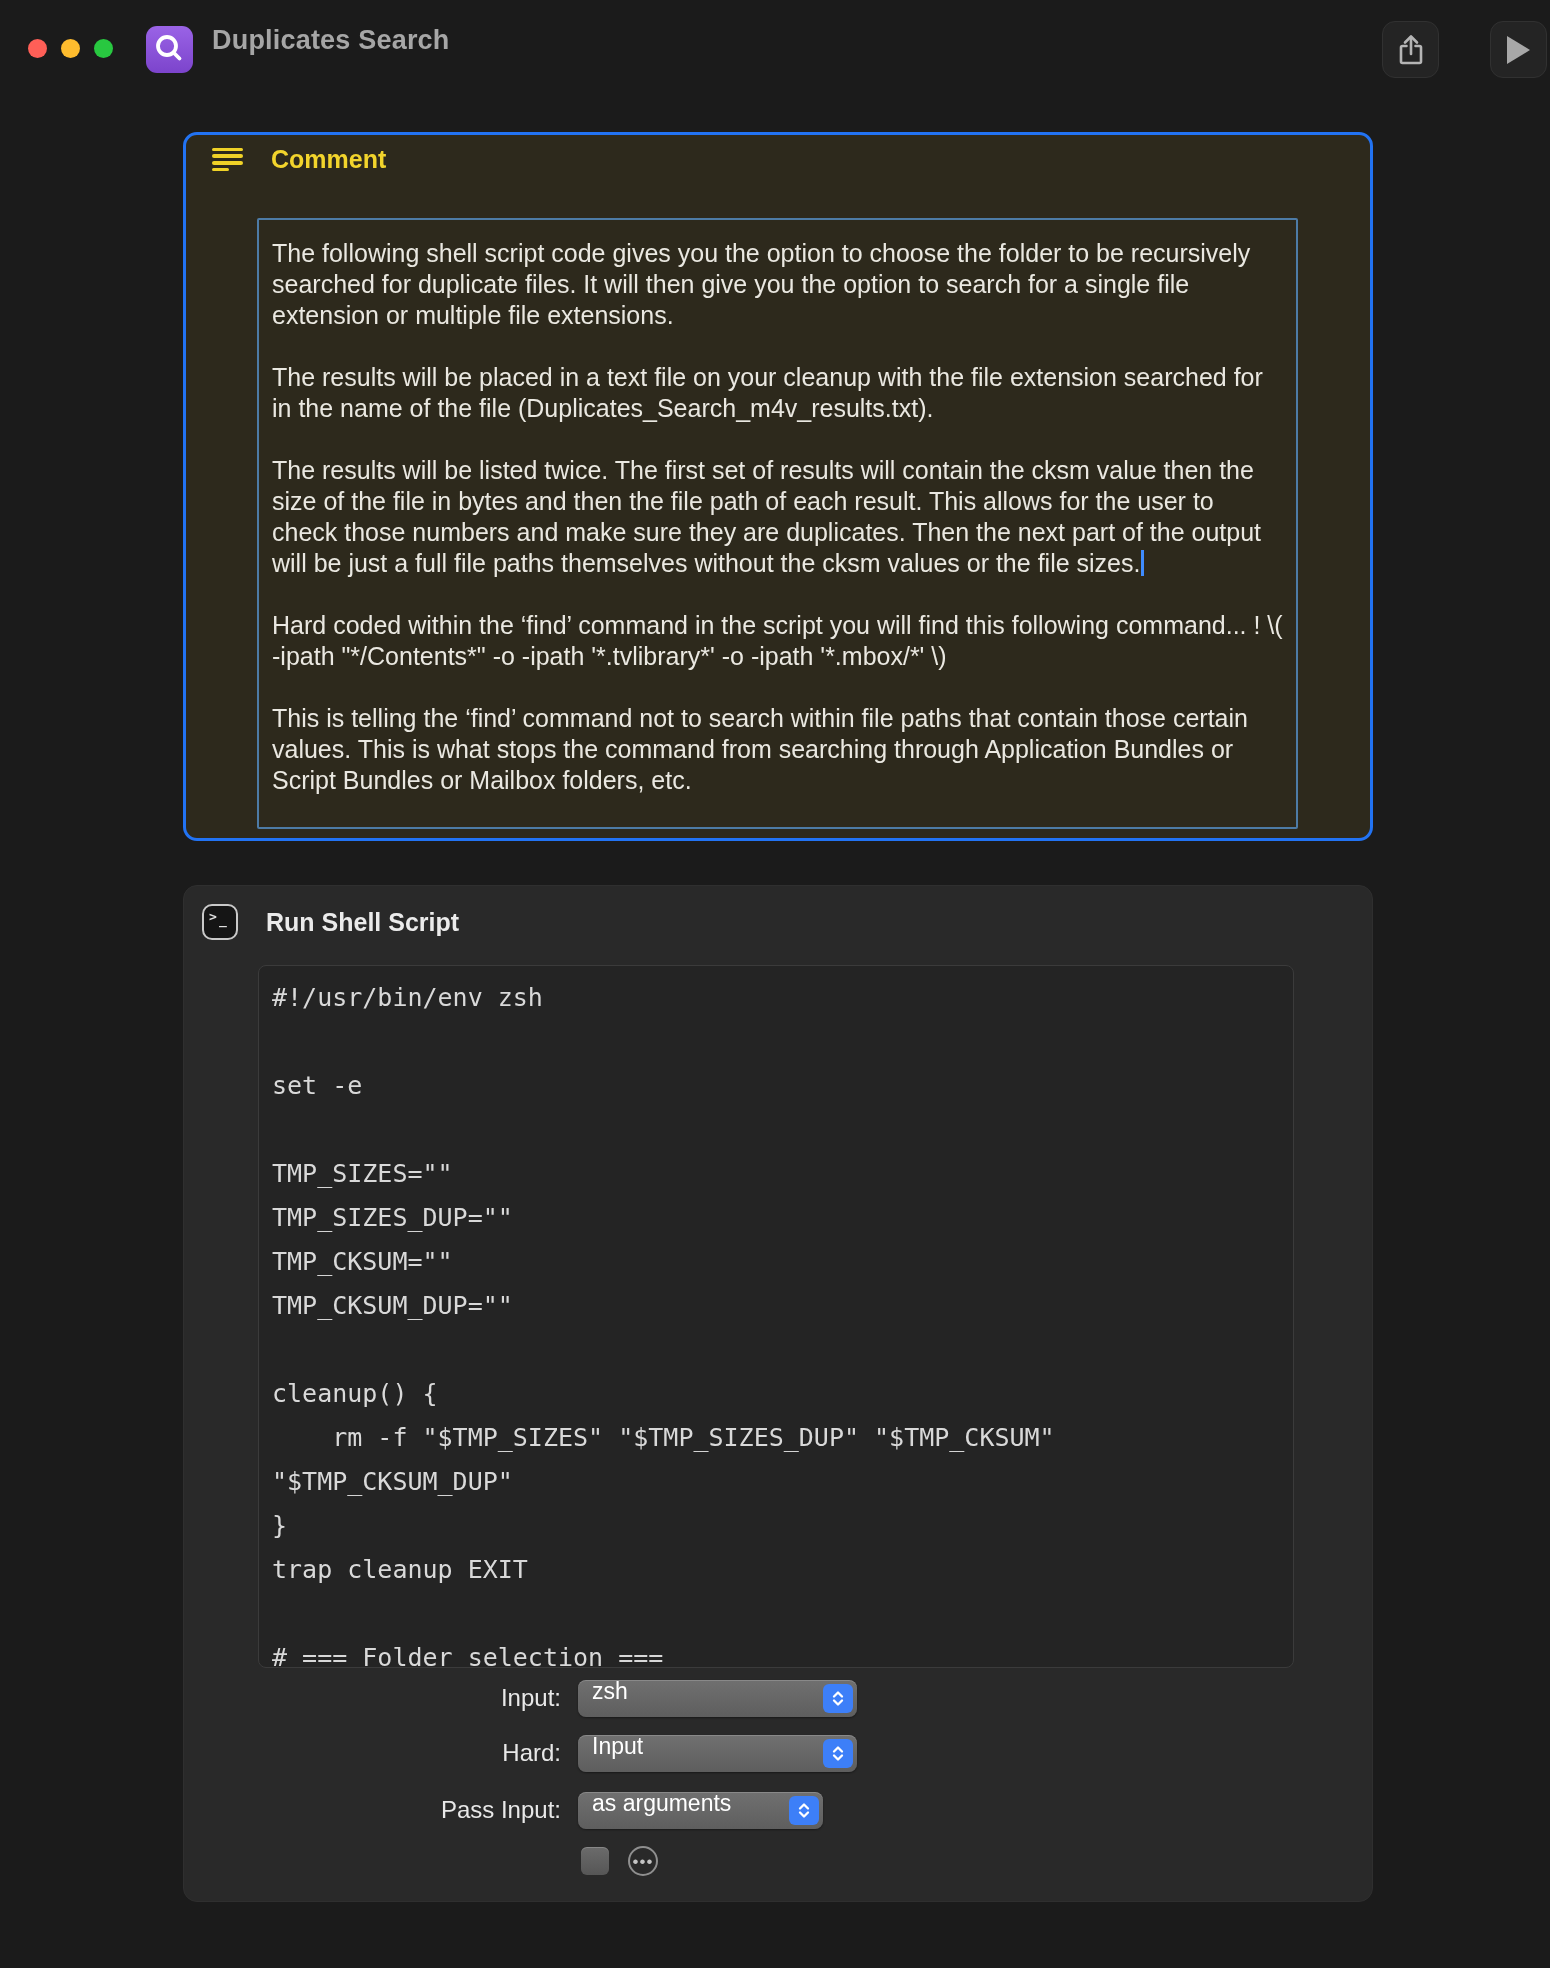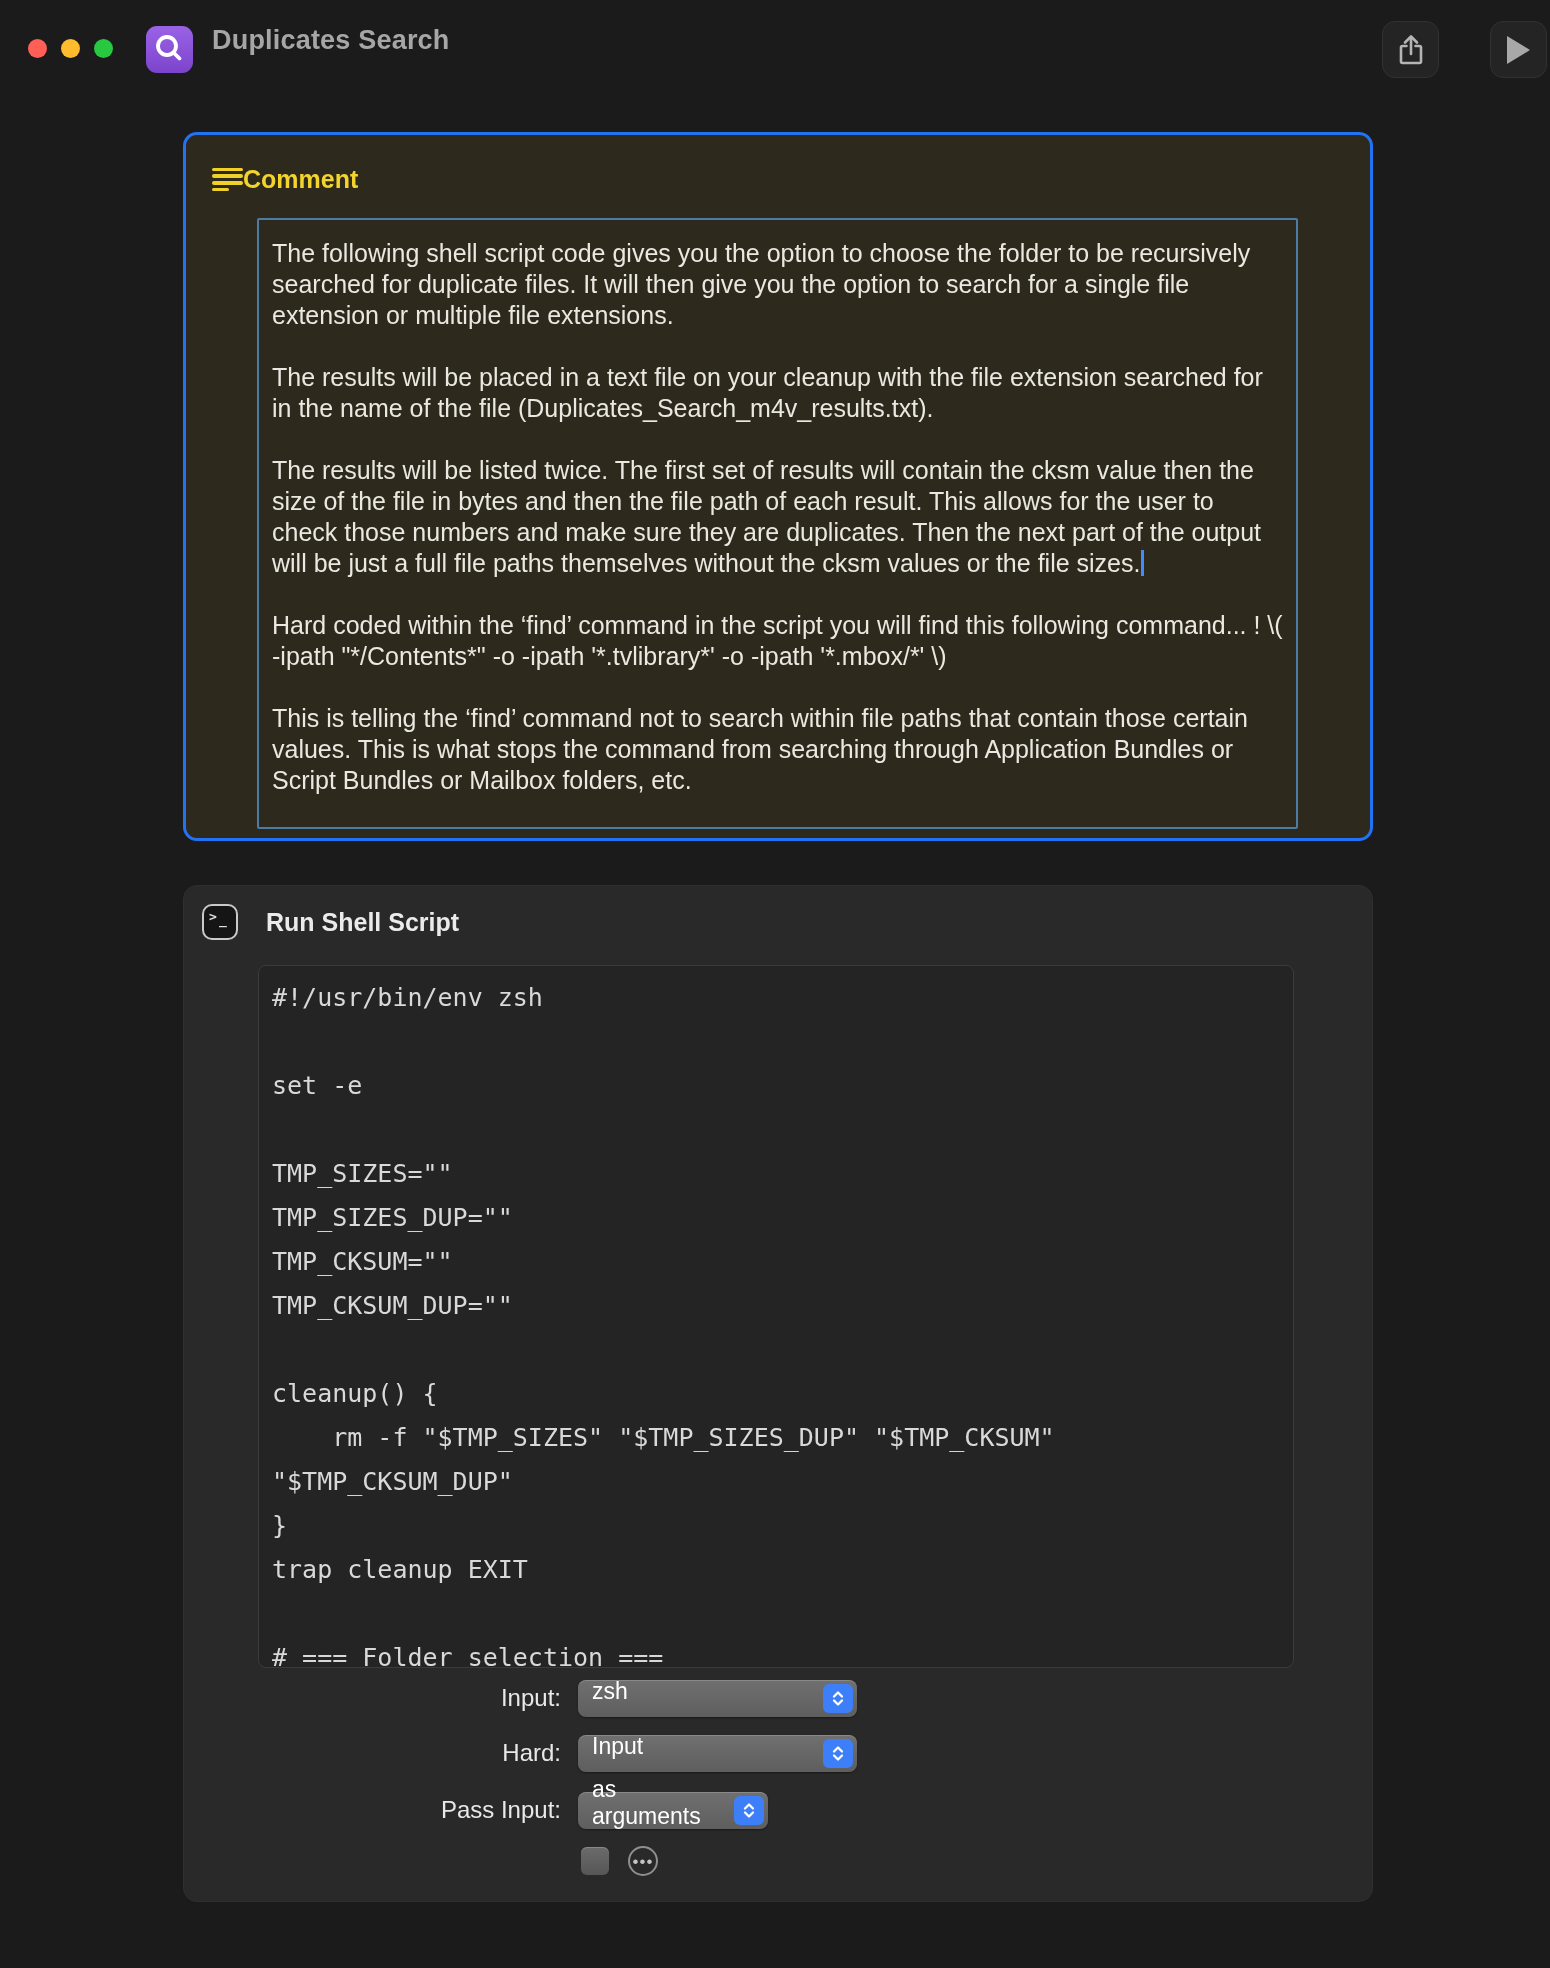--- a/index.html
+++ b/index.html
@@ -38,21 +38,21 @@
   .block { position:absolute; left:183px; width:1190px; border-radius:14px; }
   .comment-block {
     top:132px; height:709px; background:#2d291c;
     border:3.5px solid #2273f3;
   }
   .shell-block {
     top:885px; height:1017px; background:#292929;
     border:1px solid #2f2f2f;
   }
   .blk-header { position:absolute; display:flex; align-items:center; }
-  .comment-header { left:26px; top:30px; }
+  .comment-header { left:26px; top:10px; gap:28px; }
   .shell-header   { left:18px; top:18px; gap:28px; }
   .blk-title { font-size:25px; font-weight:bold; }
   .comment-title { color:#f2d42c; }
   .shell-title   { color:#ebebeb; }
 
   
   .cmt-icon { width:31px; height:24px; display:flex; flex-direction:column; justify-content:space-between; }
   .cmt-icon i { display:block; height:3.6px; border-radius:2px; background:#f0d227; }
   .cmt-icon i:nth-child(4) { width:17px; }
 
@@ -99,21 +99,21 @@
     color:#e8e8e8; font-size:24px;
   }
   .popup {
     position:absolute; left:394px; top:1px; height:37px;
     background:linear-gradient(180deg,#707070,#5e5e5e);
     border-radius:8px; box-shadow:inset 0 1px 0 rgba(255,255,255,.18), 0 1px 2px rgba(0,0,0,.4);
     display:flex; align-items:center; padding:0 44px 15px 14px;
     color:#ffffff; font-size:23px; cursor:default;
   }
   .popup.wide   { width:279px; }
-  .popup.narrow { width:190px; }
+  .popup.narrow { width:245px; }
   .stepper {
     position:absolute; right:4px; top:4px; width:30px; height:29px;
     border-radius:6px; background:#3d7ff8;
     display:flex; align-items:center; justify-content:center;
   }
   .checkbox {
     position:absolute; left:397px; top:4px; width:28px; height:28px;
     border-radius:6px; background:linear-gradient(180deg,#6b6b6b,#565656);
     box-shadow:inset 0 1px 0 rgba(255,255,255,.2);
   }

